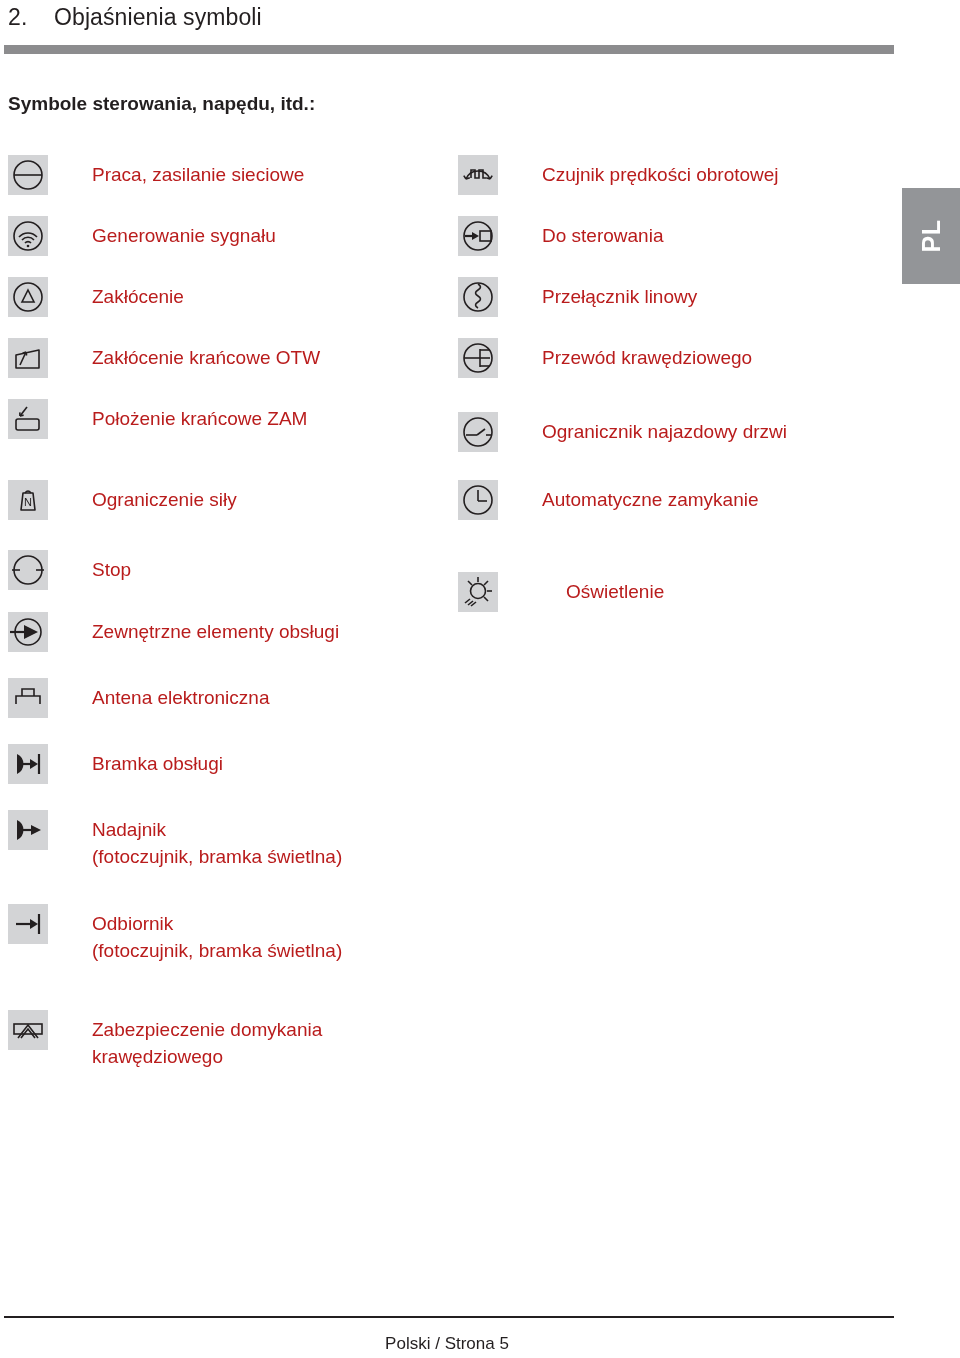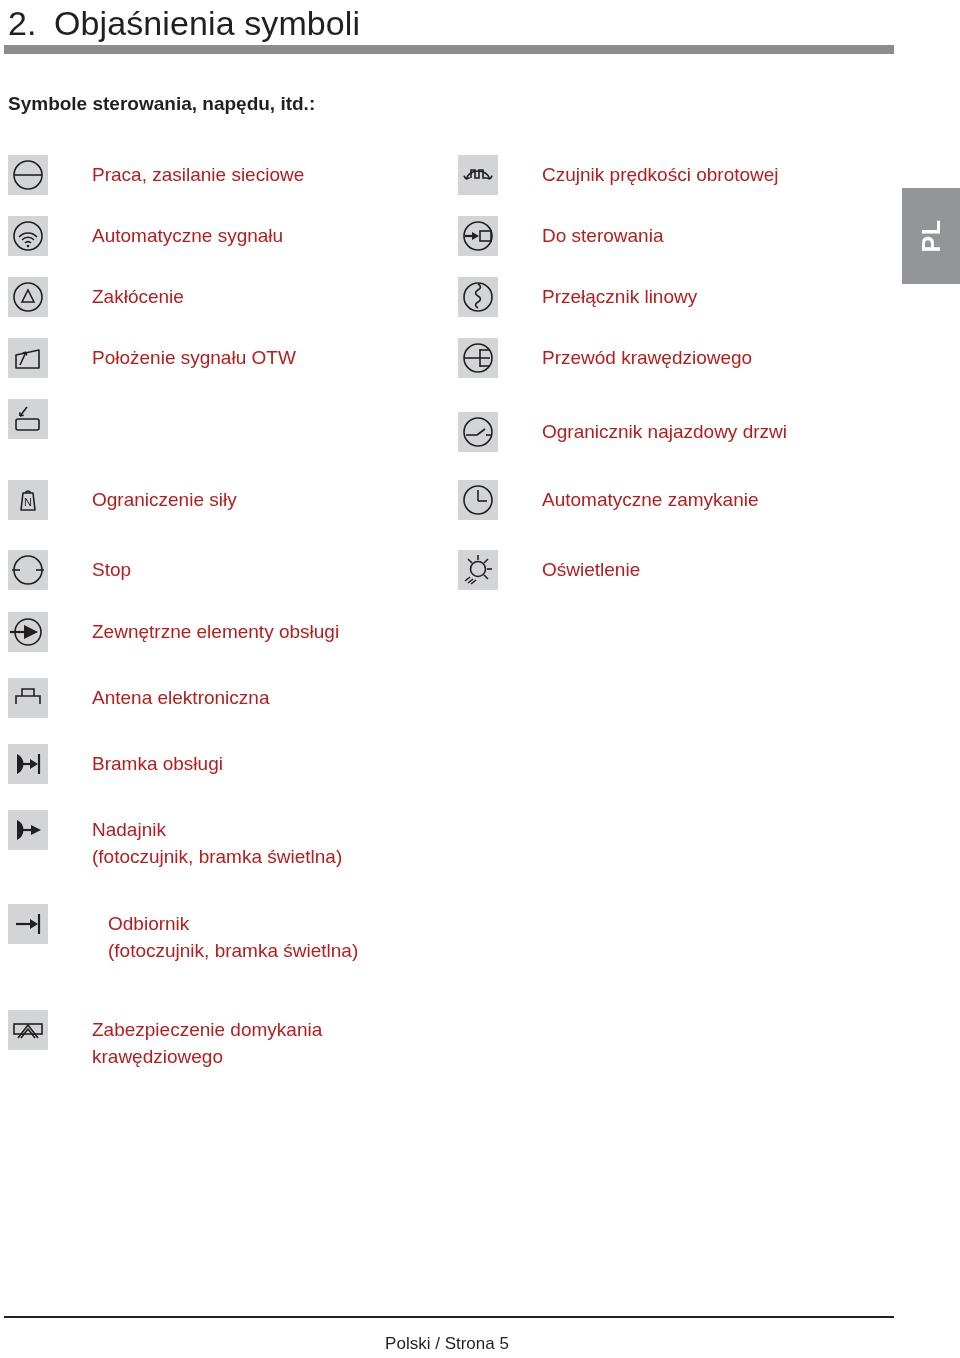--- a/index.html
+++ b/index.html
@@ -14,21 +14,21 @@
     font-family: "Liberation Sans", sans-serif;
     color: #231f20;
     overflow: hidden;
   }
 
   
   #chapter-heading {
     position: absolute;
     left: 8px;
     top: 4px;
-    font-size: 34px;
+    font-size: 23px;
     font-weight: 400;
     color: #231f20;
     letter-spacing: 0.1px;
     white-space: nowrap;
   }
   #chapter-heading .num {
     display: inline-block;
     width: 46px;
   }
   #heading-rule {
@@ -148,49 +148,50 @@
     <div class="legend-row col-left" style="top: 216px;">
       <div class="icon-box">
         <svg viewBox="0 0 40 40">
           <circle cx="20" cy="20" r="14" stroke="#231f20" fill="none" stroke-width="1.6"></circle>
           <path d="M11 21 a12 12 0 0 1 18 0" stroke="#231f20" fill="none" stroke-width="1.6"></path>
           <path d="M14 24 a8 8 0 0 1 12 0" stroke="#231f20" fill="none" stroke-width="1.6"></path>
           <path d="M17 27 a4 4 0 0 1 6 0" stroke="#231f20" fill="none" stroke-width="1.6"></path>
           <circle cx="20" cy="30" r="1.3" fill="#231f20"></circle>
         </svg>
       </div>
-      <div class="legend-label">Automatyczne sygnału</div>
+      <div class="legend-label">Generowanie sygnału</div>
     </div>
     <div class="legend-row col-left" style="top: 277px;">
       <div class="icon-box">
         <svg viewBox="0 0 40 40">
           <circle cx="20" cy="20" r="14" stroke="#231f20" fill="none" stroke-width="1.6"></circle>
           <path d="M20 13 L26 25 L14 25 Z" stroke="#231f20" fill="none" stroke-width="1.6"></path>
         </svg>
       </div>
       <div class="legend-label">Zakłócenie</div>
     </div>
     <div class="legend-row col-left" style="top: 338px;">
       <div class="icon-box">
         <svg viewBox="0 0 40 40">
           <path d="M8 30 L8 17 L31 12 L31 30 Z" stroke="#231f20" fill="none" stroke-width="1.6" stroke-linejoin="round"></path>
           <line x1="12" y1="27" x2="18" y2="14" stroke="#231f20" fill="none" stroke-width="1.6"></line>
           <path d="M18 14 l-3.4 1.2 M18 14 l0.6 3.5" stroke="#231f20" fill="none" stroke-width="1.6"></path>
         </svg>
       </div>
-      <div class="legend-label">Położenie sygnału OTW</div>
+      <div class="legend-label">Zakłócenie krańcowe OTW</div>
     </div>
     <div class="legend-row col-left" style="top: 399px;">
       <div class="icon-box">
         <svg viewBox="0 0 40 40">
           <rect x="8" y="20" width="23" height="11" rx="2" stroke="#231f20" fill="none" stroke-width="1.6"></rect>
           <line x1="19" y1="8" x2="12" y2="17" stroke="#231f20" fill="none" stroke-width="1.6"></line>
           <path d="M12 17 l3.6 -0.9 M12 17 l-0.2 -3.6" stroke="#231f20" fill="none" stroke-width="1.6"></path>
         </svg>
       </div>
+      <div class="legend-label">Położenie krańcowe ZAM</div>
     </div>
     <div class="legend-row col-left" style="top: 480px;">
       <div class="icon-box">
         <svg viewBox="0 0 40 40">
           <path d="M15 13 h10 l2 17 h-14 Z" stroke="#231f20" fill="none" stroke-width="1.6" stroke-linejoin="round"></path>
           <path d="M17 13 q3 -4 6 0" stroke="#231f20" fill="none" stroke-width="1.6"></path>
           <text x="20" y="26" font-family="Liberation Sans, sans-serif" font-size="11" fill="#231f20" text-anchor="middle">N</text>
         </svg>
       </div>
       <div class="legend-label">Ograniczenie siły</div>
@@ -239,21 +240,21 @@
       <div class="icon-box">
         <svg viewBox="0 0 40 40">
           <path d="M9 10 A11 11 0 0 1 9 30 Z" fill="#231f20"></path>
           <line x1="11" y1="20" x2="26" y2="20" stroke="#231f20" stroke-width="2.2"></line>
           <path d="M23 15 L33 20 L23 25 Z" fill="#231f20"></path>
         </svg>
       </div>
       <div class="legend-label">Nadajnik
 (fotoczujnik, bramka świetlna)</div>
     </div>
-    <div class="legend-row col-left" style="top: 904px; gap: 16px;">
+    <div class="legend-row col-left" style="top: 904px;">
       <div class="icon-box">
         <svg viewBox="0 0 40 40">
           <line x1="8" y1="20" x2="25" y2="20" stroke="#231f20" stroke-width="2.2"></line>
           <path d="M22 15 L30 20 L22 25 Z" fill="#231f20"></path>
           <line x1="31" y1="10" x2="31" y2="30" stroke="#231f20" stroke-width="2.2"></line>
         </svg>
       </div>
       <div class="legend-label">Odbiornik
 (fotoczujnik, bramka świetlna)</div>
     </div>
@@ -328,21 +329,21 @@
     <div class="legend-row col-right" style="top: 480px;">
       <div class="icon-box">
         <svg viewBox="0 0 40 40">
           <circle cx="20" cy="20" r="14" stroke="#231f20" fill="none" stroke-width="1.6"></circle>
           <line x1="20" y1="10" x2="20" y2="21" stroke="#231f20" fill="none" stroke-width="1.6"></line>
           <line x1="20" y1="21" x2="29" y2="21" stroke="#231f20" fill="none" stroke-width="1.6"></line>
         </svg>
       </div>
       <div class="legend-label">Automatyczne zamykanie</div>
     </div>
-    <div class="legend-row col-right" style="top: 550px;">
+    <div class="legend-row col-right" style="top: 572px; gap: 24px;">
       <div class="icon-box">
         <svg viewBox="0 0 40 40">
           <circle cx="20" cy="19" r="7.5" stroke="#231f20" fill="none" stroke-width="1.6"></circle>
           <line x1="20" y1="5" x2="20" y2="10" stroke="#231f20" fill="none" stroke-width="1.6"></line>
           <line x1="30" y1="9" x2="26" y2="13" stroke="#231f20" fill="none" stroke-width="1.6"></line>
           <line x1="34" y1="19" x2="29" y2="19" stroke="#231f20" fill="none" stroke-width="1.6"></line>
           <line x1="30" y1="29" x2="26" y2="25" stroke="#231f20" fill="none" stroke-width="1.6"></line>
           <line x1="10" y1="9" x2="14" y2="13" stroke="#231f20" fill="none" stroke-width="1.6"></line>
           <line x1="12" y1="27" x2="7" y2="31" stroke="#231f20" fill="none" stroke-width="1.6"></line>
           <line x1="15" y1="29" x2="10" y2="33" stroke="#231f20" fill="none" stroke-width="1.6"></line>

